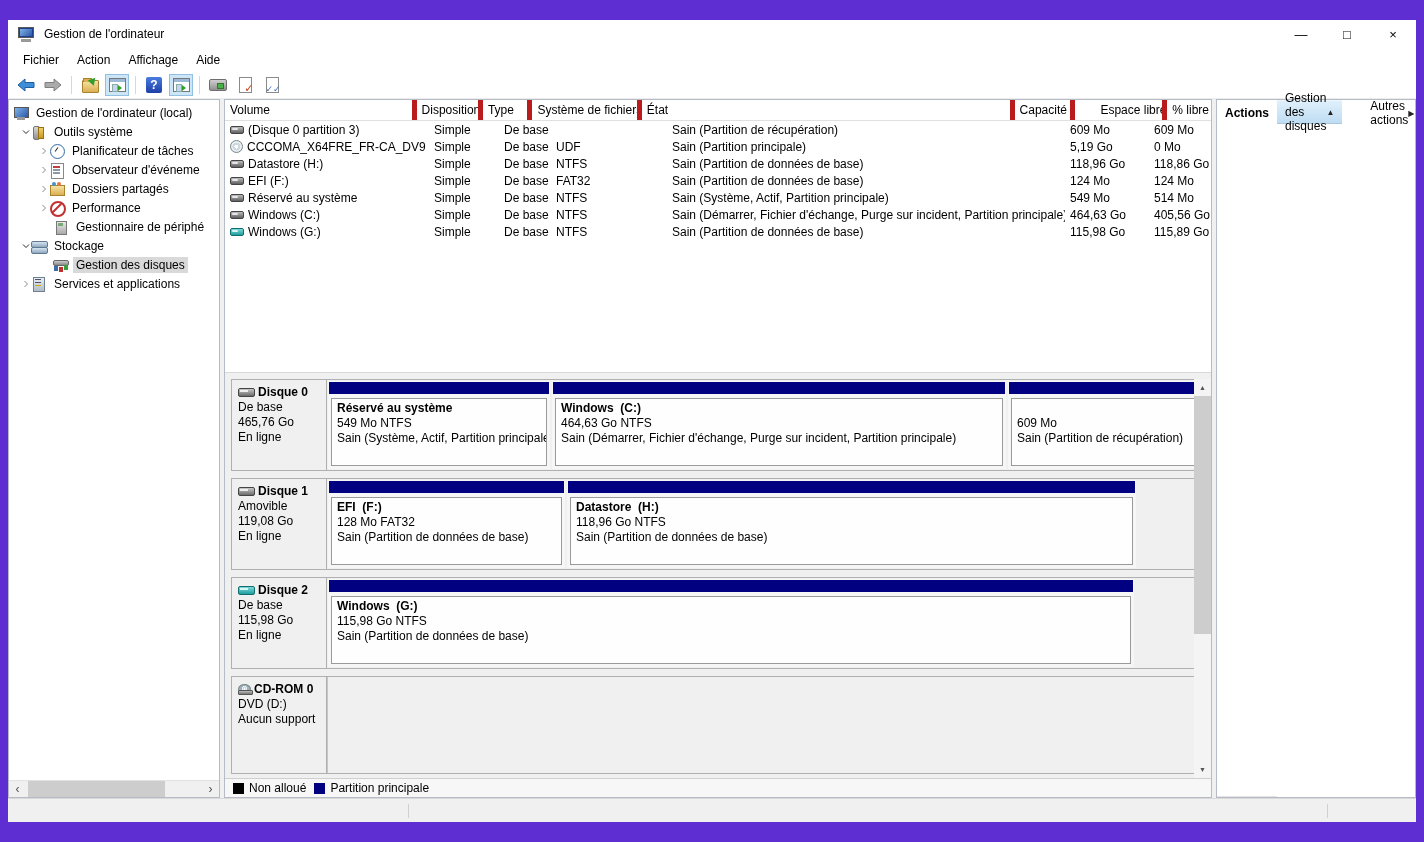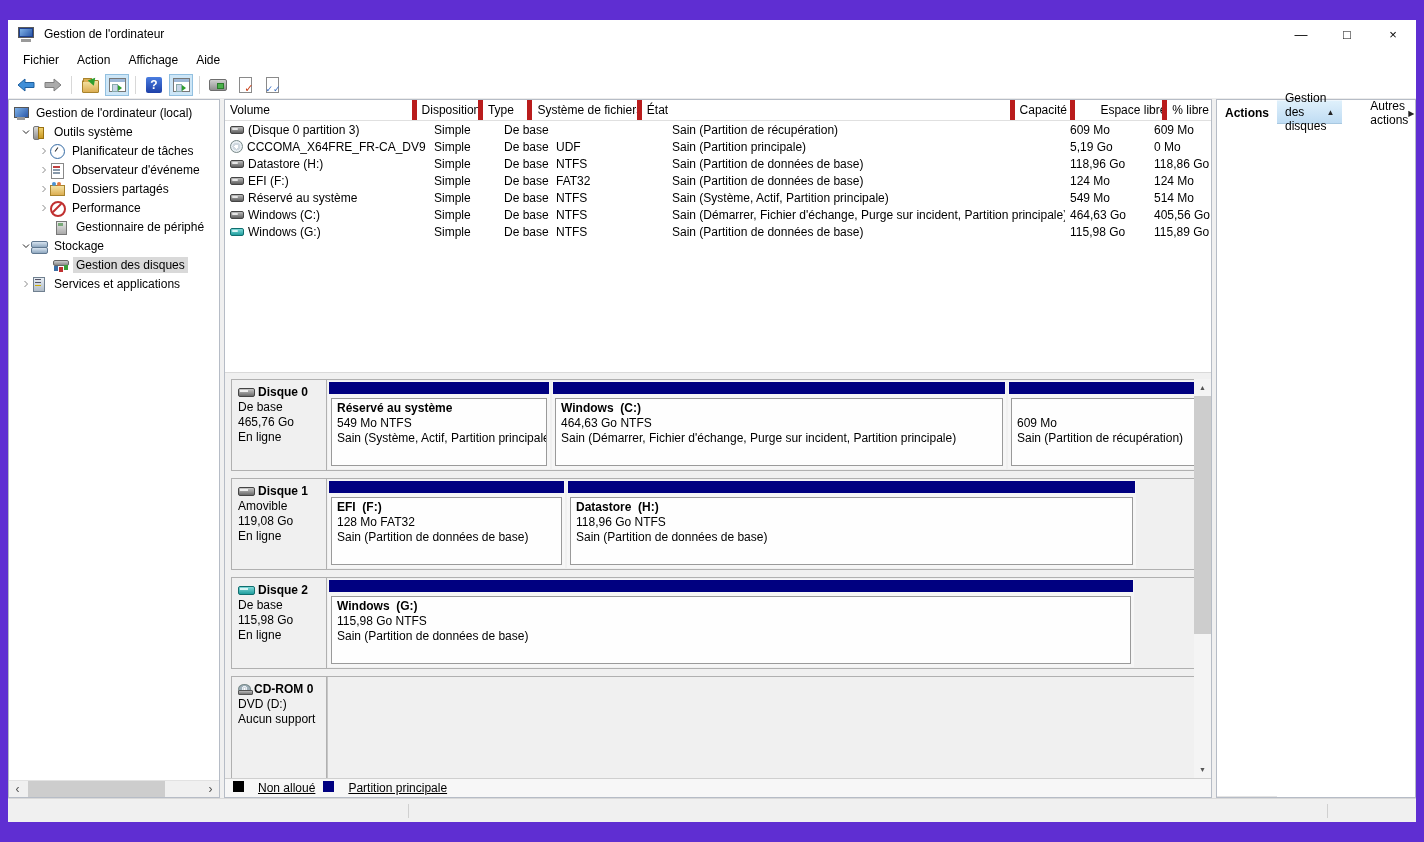--- a/index.html
+++ b/index.html
@@ -95,21 +95,21 @@
   .ic-part { width:14px; height:8px; border-radius:2px; background:linear-gradient(#bdbdbd,#5f5f5f); border:1px solid #444; position:relative;}
   .ic-part::after{content:"";position:absolute;left:1px;top:1px;right:5px;height:2px;background:#e6e6e6;border-radius:1px;}
   .ic-part-teal { width:14px; height:8px; border-radius:2px; background:linear-gradient(#7fd8d8,#1f9e9e); border:1px solid #0f6e6e; position:relative;}
   .ic-part-teal::after{content:"";position:absolute;left:1px;top:1px;right:5px;height:2px;background:#d8f4f4;border-radius:1px;}
   .ic-cd { width:13px; height:13px; border-radius:50%; background:radial-gradient(circle at 50% 50%, #fff 0 2px, #cfd8df 2px 4px, #e8eef2 4px 6px, #9fb0ba 6px); border:1px solid #788;}
   .filler { flex:1 1 auto; background:#fff; border-bottom:1px solid #d9d9d9; }
 
   
   .disk-area { flex:0 0 405px; background:#f0f0f0; position:relative; padding:6px 0 0 6px; overflow:hidden; }
   .drow { display:flex; width:1002px; height:92px; margin-bottom:7px; border:1px solid #b0b0b0; background:#f0f0f0; }
-  .drow.cdrow { height:121px; margin-bottom:0; }
+  .drow.cdrow { height:98px; margin-bottom:0; }
   .dlabel { width:95px; flex:0 0 auto; border-right:1px solid #b0b0b0; padding:5px 4px 0 6px; line-height:15px; }
   .dname { display:flex; align-items:center; gap:3px; font-weight:bold; }
   .ic-disk { width:17px; height:9px; border-radius:2px; background:linear-gradient(#c8c8c8,#6a6a6a); border:1px solid #444; position:relative;}
   .ic-disk::after{content:"";position:absolute;left:1px;top:1px;right:6px;height:2px;background:#eee;}
   .ic-disk-teal { width:17px; height:9px; border-radius:2px; background:linear-gradient(#7fd8d8,#1f9e9e); border:1px solid #0f6e6e; position:relative;}
   .ic-disk-teal::after{content:"";position:absolute;left:1px;top:1px;right:6px;height:2px;background:#d8f4f4;}
   .ic-cd-sm { width:13px; height:11px; position:relative; }
   .ic-cd-sm::before{content:"";position:absolute;left:0;top:0;width:11px;height:8px;border-radius:50%;background:radial-gradient(circle,#fff 0 1px,#cfd8df 1px 2px,#e8eef2 2px 3px,#9fb0ba 3px);border:1px solid #788;}
   .ic-cd-sm::after{content:"";position:absolute;left:0;bottom:0;width:13px;height:3px;background:linear-gradient(#bbb,#777);border:1px solid #555;border-radius:1px;}
   .pzone { display:flex; gap:2px; padding:1px; }
@@ -119,21 +119,21 @@
   .pbox { position:absolute; left:3px; right:3px; top:17px; bottom:3px; background:#fefefe; border:1px solid #9a9a9a; padding:2px 5px; line-height:15px; overflow:hidden; white-space:nowrap; }
   .pt { font-weight:bold; white-space:pre; height:15px; }
   
   .vscroll { position:absolute; top:6px; right:0; bottom:0; width:17px; background:#f4f4f4; display:flex; flex-direction:column; align-items:center; }
   .vs-arrow { height:17px; width:17px; display:flex; align-items:center; justify-content:center; color:#555; font-size:7px; flex:0 0 auto;}
   .vs-track { flex:1; width:17px; position:relative; }
   .vs-thumb { position:absolute; top:0; left:0; width:17px; height:238px; background:#cdcdcd; }
 
   
   .legend { flex:0 0 19px; background:#f7f7f7; border-top:1px solid #cfcfcf; display:flex; align-items:center; gap:8px; padding-left:8px; }
-  .lg-item { display:flex; align-items:flex-start; gap:14px;text-decoration:underline; }
+  .lg-item { display:flex; align-items:center; gap:5px; }
   .lg-sw { width:11px; height:11px; display:inline-block; }
 
   
   .actions-panel { width:200px; flex:0 0 auto; display:flex; flex-direction:row; }
   .ap-header { font-weight:bold; padding:6px 8px 5px 8px; border-bottom:1px solid #e4e4e4; }
   .ap-group { height:24px; display:flex; align-items:center; padding:0 8px;
     background:linear-gradient(#dff0fb,#bfdcf3); border-top:1px solid #eef6fc; border-bottom:1px solid #a8c8e0; }
   .ap-group-label { flex:1; }
   .ap-tri { font-size:8px; color:#222; }
   .ap-more { height:26px; display:flex; align-items:center; padding:0 6px 0 28px; }

